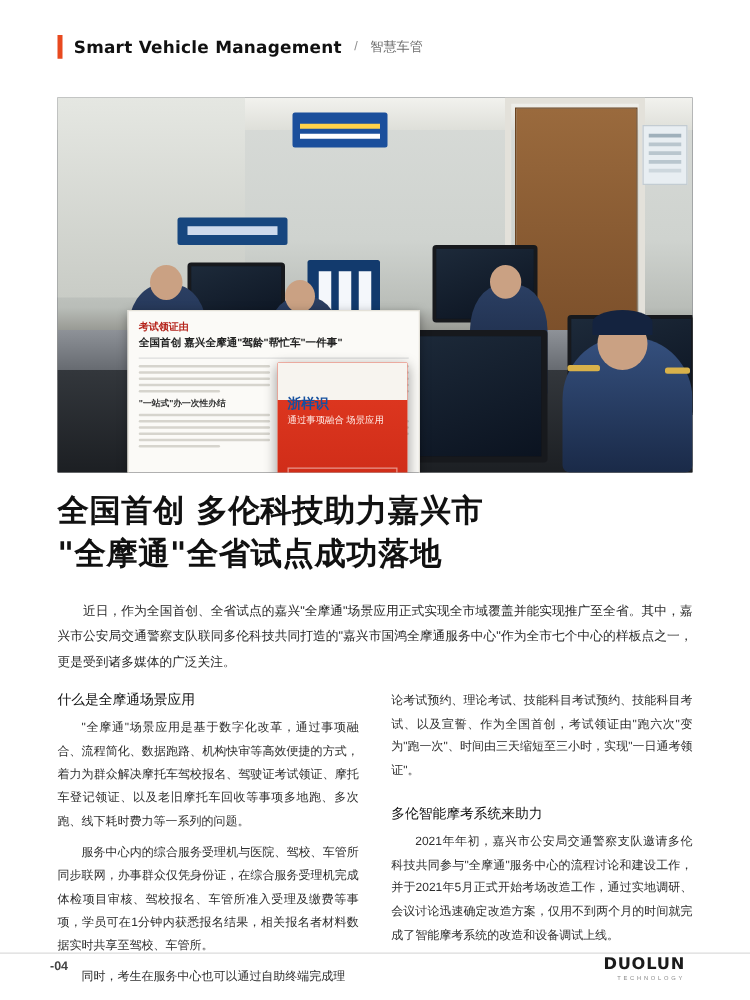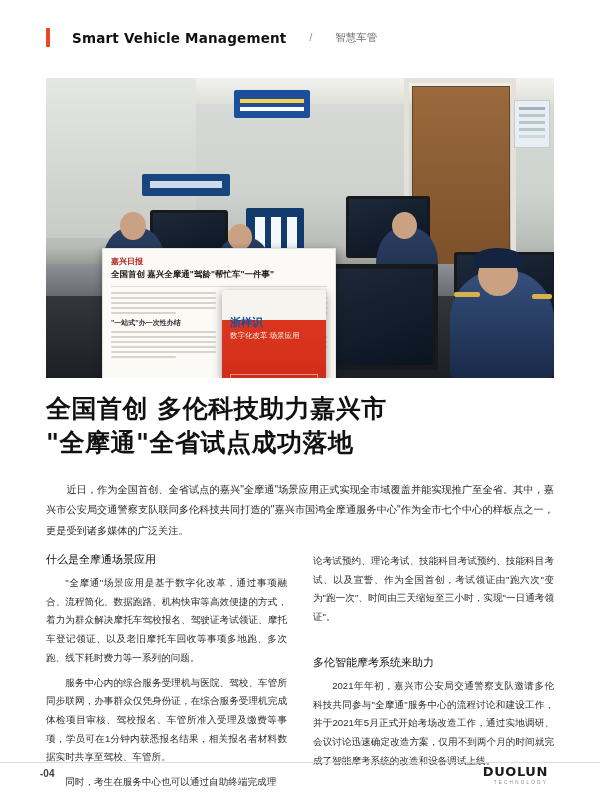--- a/index.html
+++ b/index.html
@@ -21,21 +21,21 @@
     background: #ffffff;
   }
 
   
   .header {
     position: absolute;
     left: 46px;
     top: 28px;
     display: flex;
     align-items: center;
-    gap: 22px;
+    gap: 9px;
     justify-content: center;
   }
   .header-bar {
     width: 4px;
     height: 19px;
     background: #e8491f;
     flex: 0 0 auto;
   }
   .header-title {
     font-size: 13.5px;
@@ -209,21 +209,21 @@
   
   .cols {
     position: absolute; left: 46px; top: 552px; width: 508px;
     display: flex; gap: 26px;
   }
   .col { width: 241px; }
   .sec-title {
     font-size: 11px; font-weight: normal; color:#111; margin: 0 0 7px;
     font-family: "DejaVu Sans", sans-serif;
   }
-  .sec-title.mt { margin-top: 28px; }
+  .sec-title.mt { margin-top: 16px; }
   .para {
     font-size: 9.6px; line-height: 1.95; color:#2e2e2e; text-align: justify;
     text-indent: 2em; margin: 0 0 6px;
   }
   .para.noind { text-indent: 0; }
 
   
   .footer-line {
     position:absolute; left: 0; top: 762px; width: 600px; height: 1px; background: #dcdcdc;
   }
@@ -283,21 +283,21 @@
         <div class="scr"></div>
       </div>
 
     <div class="offi o4"></div>
     <div class="head h4"></div>
     <div class="cap c4"></div>
     <div class="shoulder s4a"></div>
     <div class="shoulder s4b"></div>
 
     <div class="clip">
-      <div class="cl-masthead">嘉兴日报</div>
+      <div class="cl-masthead">考试领证由</div>
       <div class="cl-head">全国首创 嘉兴全摩通"驾龄"帮忙车"一件事"</div>
       <div class="cl-rule"></div>
       <div class="cl-cols">
         <div class="cl-col">
           <div class="cl-line"></div>
             <div class="cl-line"></div>
             <div class="cl-line"></div>
           <div class="cl-line"></div>
             <div class="cl-line short"></div>
           <div class="cl-sub">"一站式"办一次性办结</div>
@@ -320,21 +320,21 @@
             <div class="cl-line"></div>
             <div class="cl-line"></div>
           <div class="cl-line short"></div>
         </div>
       </div>
     </div>
 
     <div class="cover">
       <div class="cov-band"></div>
       <div class="cov-title">浙样识</div>
-      <div class="cov-sub">数字化改革 场景应用</div>
+      <div class="cov-sub">通过事项融合 场景应用</div>
       <div class="cov-box"></div>
     </div>
   </div>
 
   <div class="headline">
     <div>全国首创 多伦科技助力嘉兴市</div>
     <div>"全摩通"全省试点成功落地</div>
   </div>
 
   <div class="lead">近日，作为全国首创、全省试点的嘉兴"全摩通"场景应用正式实现全市域覆盖并能实现推广至全省。其中，嘉兴市公安局交通警察支队联同多伦科技共同打造的"嘉兴市国鸿全摩通服务中心"作为全市七个中心的样板点之一，更是受到诸多媒体的广泛关注。</div>

